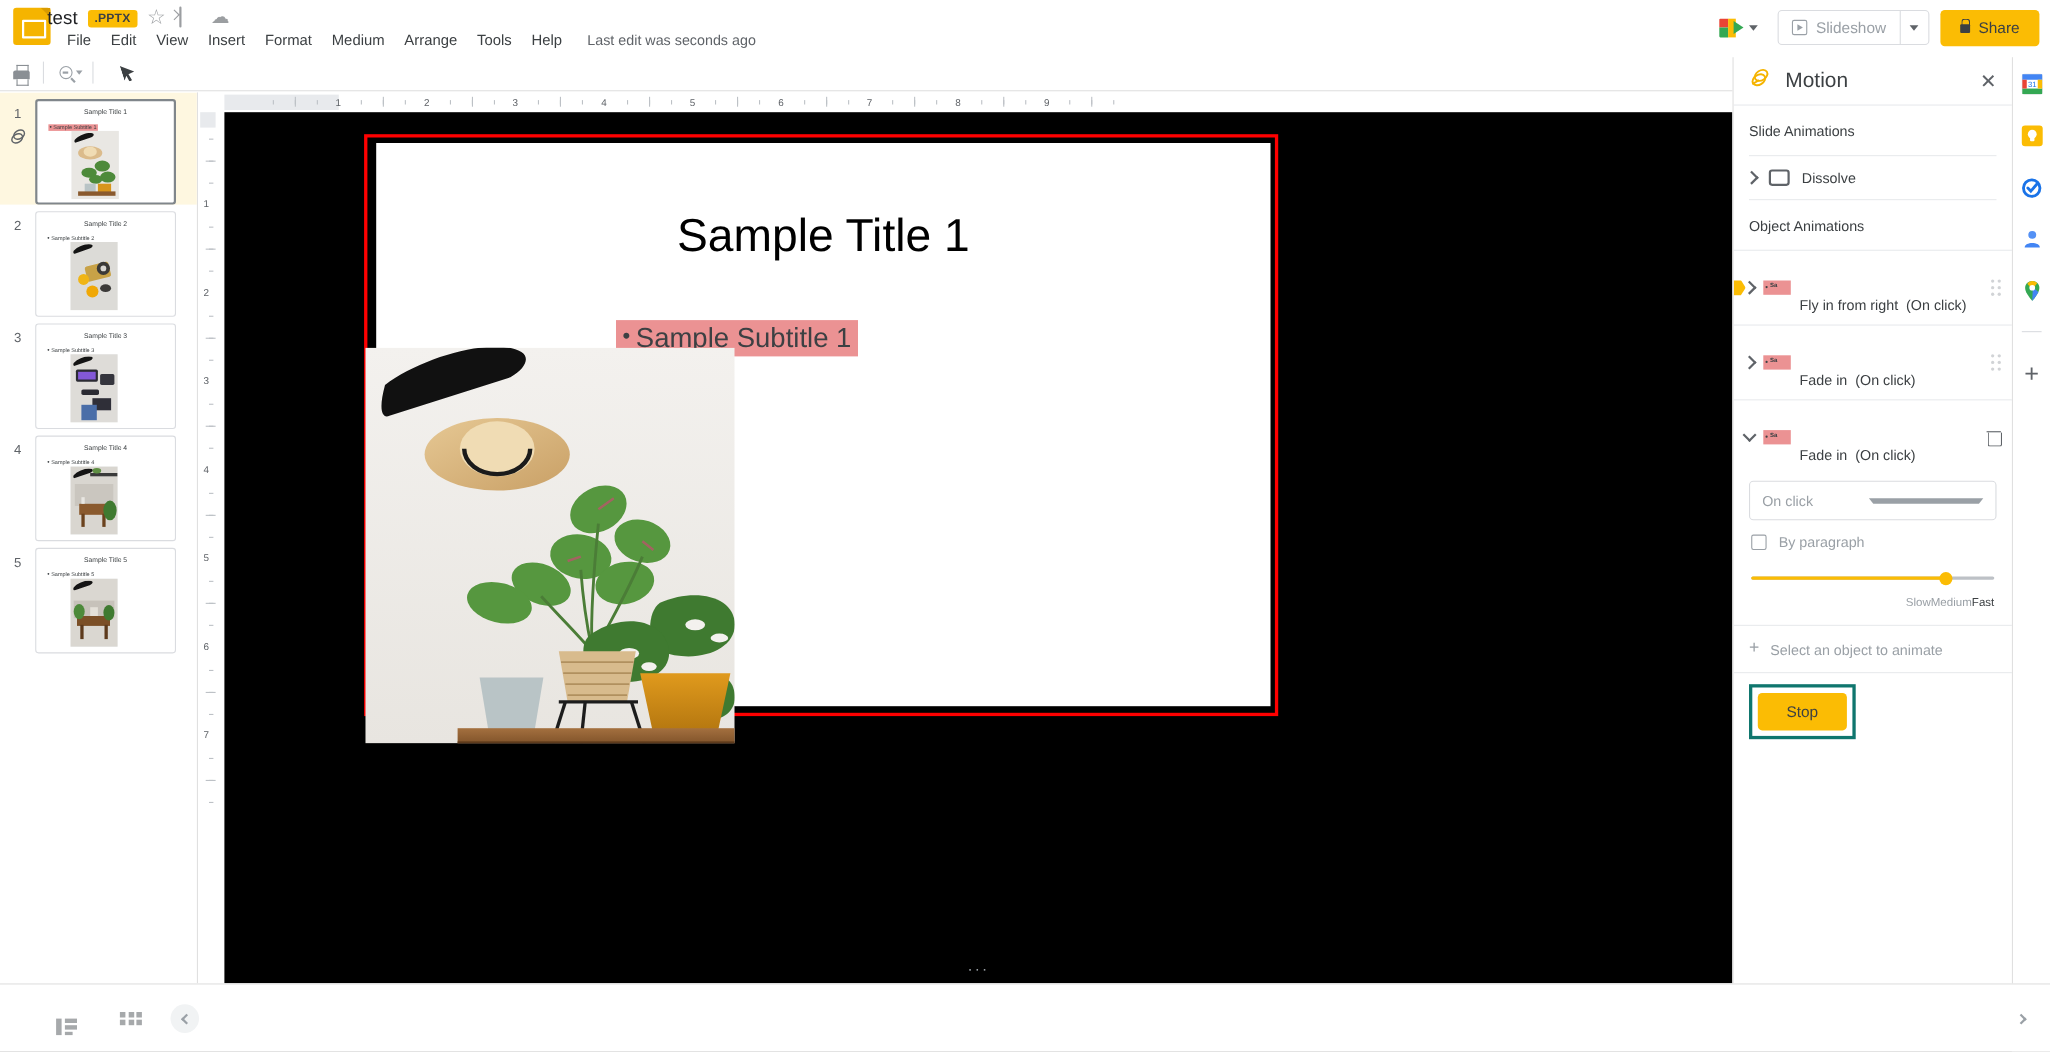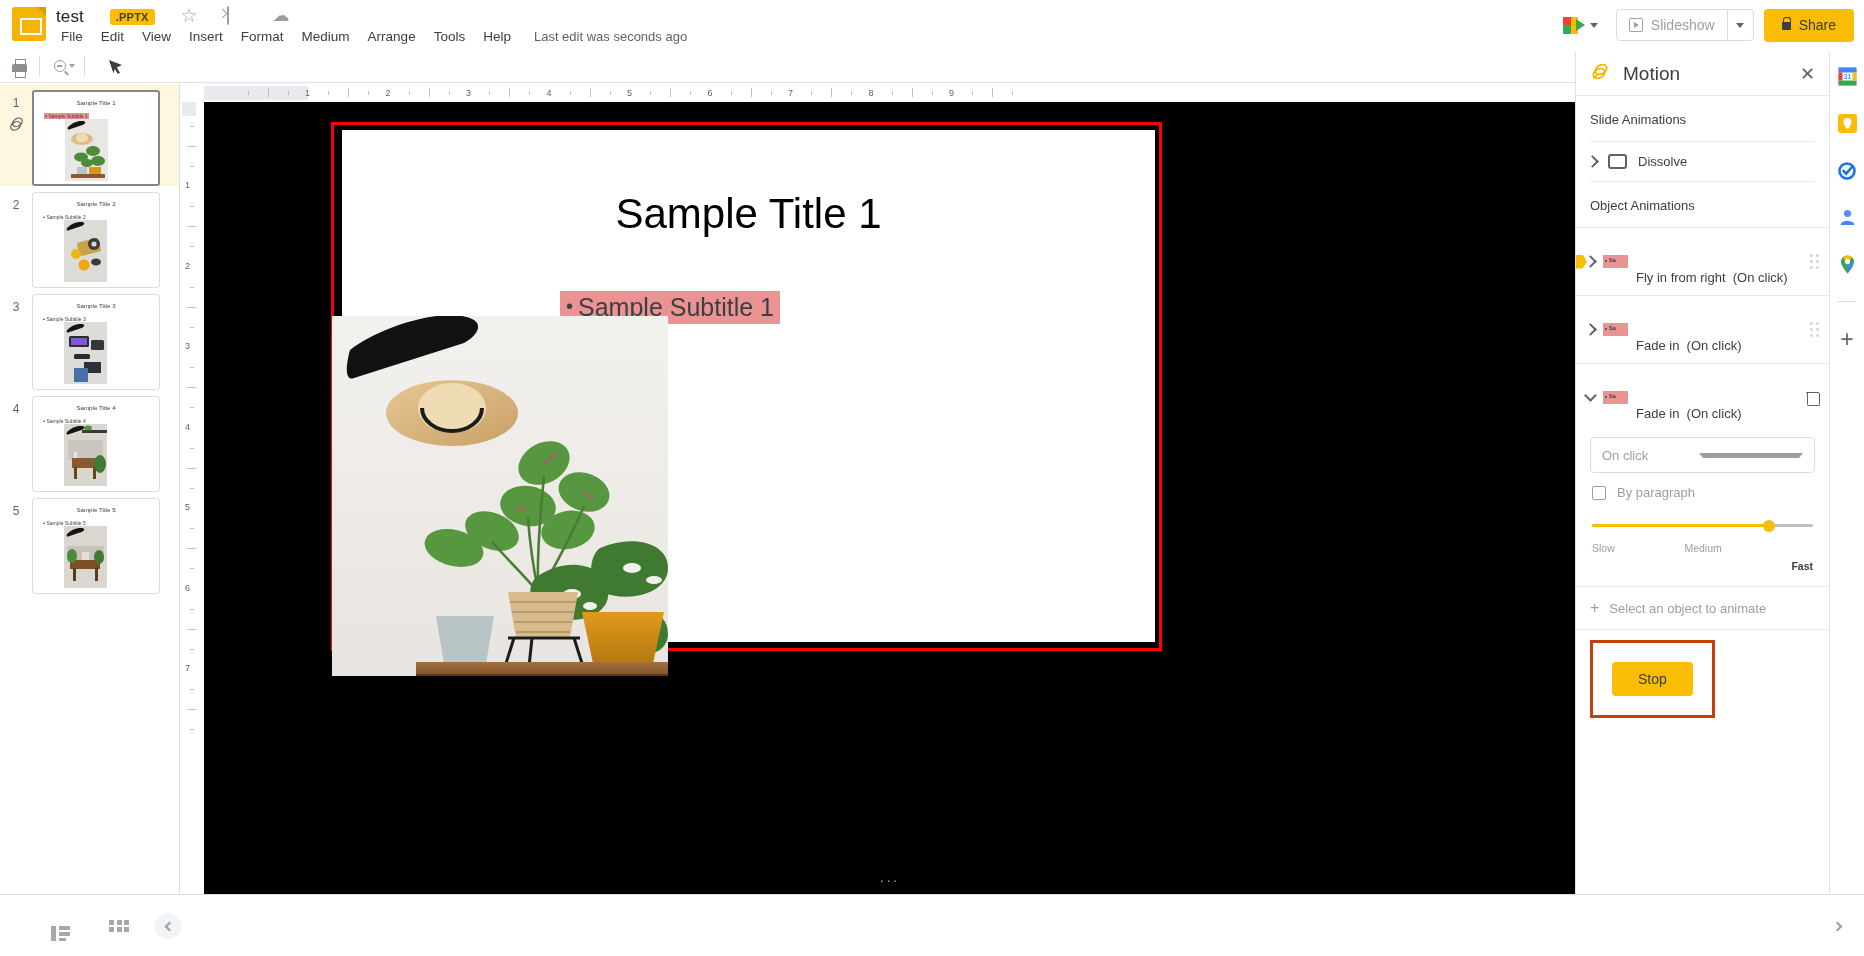--- a/index.html
+++ b/index.html
@@ -18,21 +18,21 @@
     background:#F5B400; border-radius:3px;
   }
   .doc-logo::after {
     content:""; position:absolute; left:8px; top:11px; width:18px; height:13px;
     border:2.5px solid #fff; border-radius:1px; background:transparent;
   }
   .doc-logo::before {
     content:""; position:absolute; right:0; top:0; width:9px; height:9px;
     background:#D99B00; clip-path: polygon(0 0, 100% 100%, 100% 0);
   }
-  .title-row { position:absolute; left:56px; top:4px; height:26px; display:flex; align-items:center; gap:26px;justify-content:center; }
+  .title-row { position:absolute; left:43px; top:4px; height:26px; display:flex; align-items:center; gap:9px;justify-content:center; }
   .doc-title { font-size:17px; color:#202124; letter-spacing:.1px; }
   .pptx-badge {
     background:#FBBC04; color:#3c4043; font-size:11px; font-weight:bold;
     padding:2px 6px; border-radius:3px; letter-spacing:.2px;
   }
   .tb-ico { width:20px; height:20px; position:relative; cursor:pointer; opacity:.62; }
   .star-ico::before {
     content:"\2606"; font-size:19px; color:#5f6368; position:absolute; left:0; top:-3px;
   }
   .move-ico {
@@ -174,29 +174,29 @@
   }
   .sel-box span { flex:1; font-size:13px; color:#9aa0a6; }
   .sel-caret { width:0;height:0;border-left:4px solid transparent;border-right:4px solid transparent;border-top:5px solid #9aa0a6; }
   .cb-row { display:flex; align-items:center; gap:11px; margin:4px 0 18px 2px; cursor:pointer; }
   .cb { width:14px;height:14px;border:1.7px solid #9aa0a6;border-radius:2px; }
   .cb-lbl { font-size:13px; color:#9aa0a6; }
   .slider-wrap { position:relative; height:16px; margin:0 2px 8px 2px; cursor:pointer; }
   .slider-track { position:absolute; left:0; right:0; top:6px; height:3px; background:#bdc1c6; border-radius:2px; }
   .slider-fill { position:absolute; left:0; top:6px; height:3px; background:#FBBC04; border-radius:2px; width:80%; }
   .slider-knob { position:absolute; left:80%; top:2px; width:12px;height:12px;background:#FBBC04;border-radius:50%;margin-left:-6px; }
-  .speed-row { display:flex; justify-content:space-between; font-size:10.5px; color:#9aa0a6; margin:0 2px; }
-  .speed-row .fast { color:#3c4043; font-weight:700;margin-top:18px; }
+  .speed-row { display:flex; justify-content:flex-end; font-size:10.5px; color:#9aa0a6; margin:0 2px; }
+  .speed-row .fast { color:#3c4043; font-weight:400; }
 
   .add-obj-row { border-top:1px solid #e8eaed; padding:13px 14px; }
   .add-obj { display:flex; align-items:center; gap:10px; font-size:13px; color:#9aa0a6; cursor:pointer; }
   .plus { font-size:16px; color:#9aa0a6; line-height:1; }
 
   .stop-area { border-top:1px solid #e8eaed; padding:10px 14px; }
-  .stop-highlight { display:inline-block; border:3px solid #c2410c; padding:19px; }
+  .stop-highlight { display:inline-block; border:3px solid #0f766e; padding:5px; }
   .stop-btn {
     background:#FBBC04; color:#3c4043; font-size:14px; padding:9px 26px;
     border-radius:4px; border:none; cursor:pointer; font-family:"Liberation Sans",sans-serif;
   }
 
   
   .rail { position:absolute; right:0; top:52px; width:35px; bottom:0; background:#fff; border-left:1px solid #e0e0e0; display:flex; flex-direction:column; align-items:center; padding-top:14px; gap:26px; }
   .rail-ico { width:21px;height:21px;cursor:pointer;position:relative; }
   .rail-sep { width:18px;height:1px;background:#dadce0; }
   .rail-plus { font-size:23px;color:#5f6368;cursor:pointer;line-height:1; }

